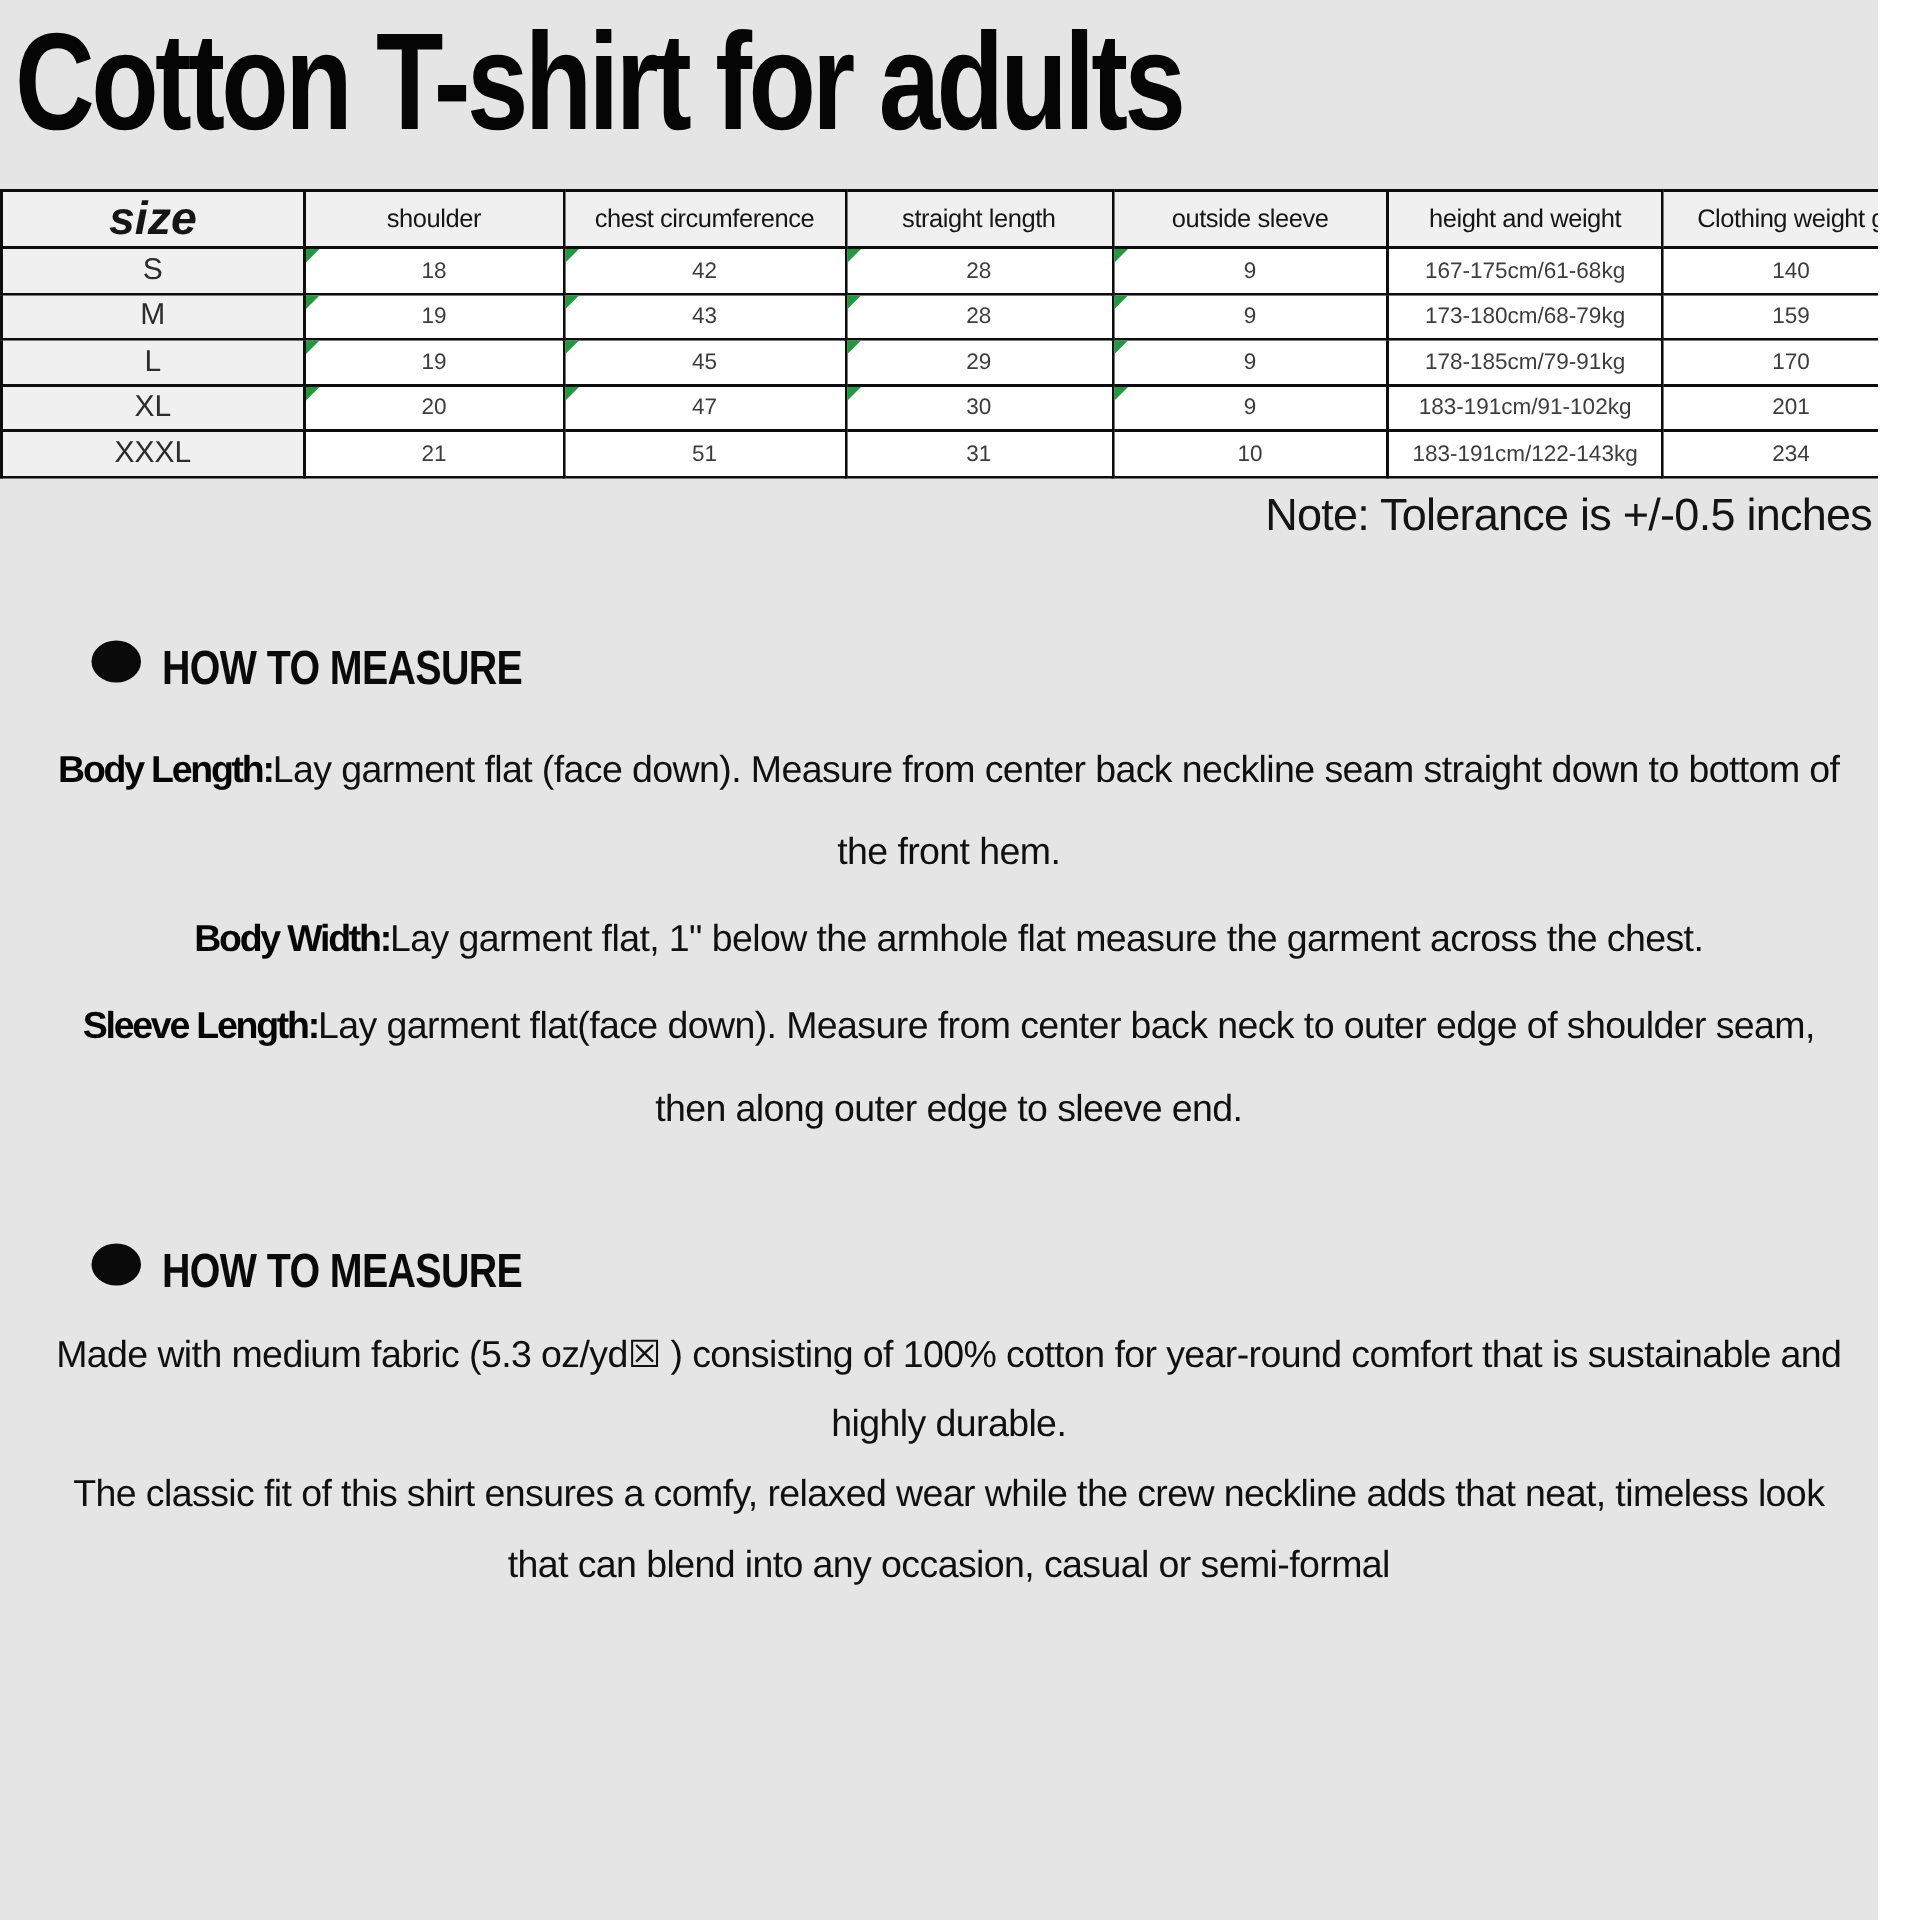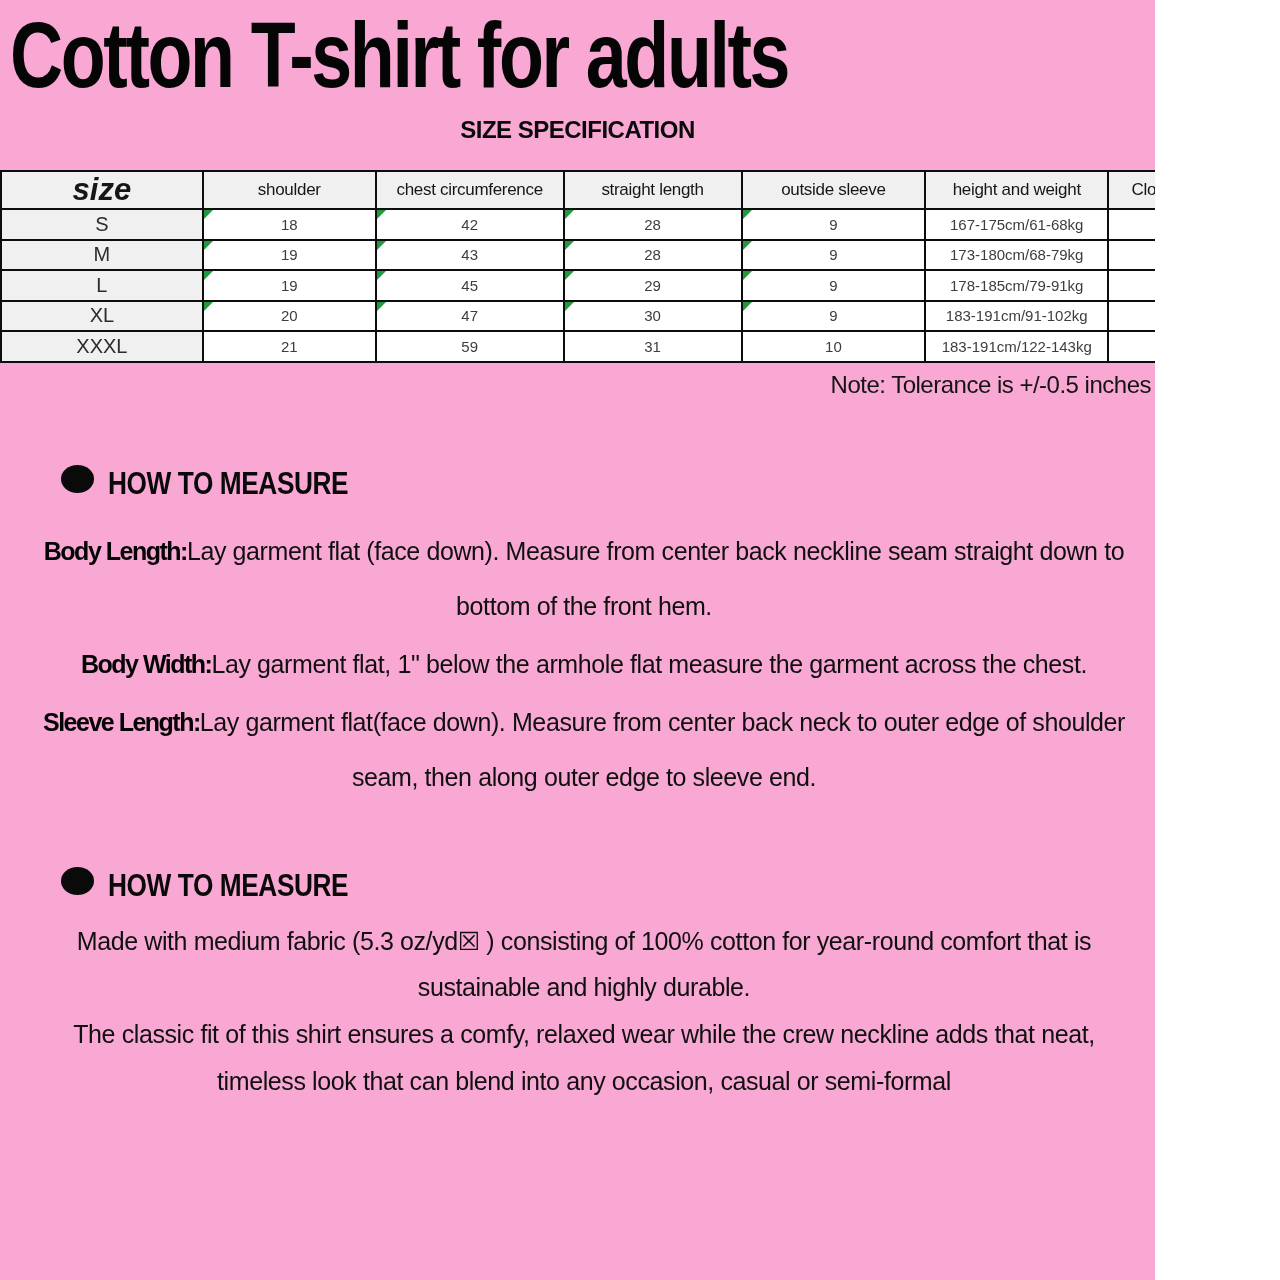--- a/index.html
+++ b/index.html
@@ -1,21 +1,21 @@
 <!DOCTYPE html>
 <html><head>
 <meta charset="utf-8">
 <style>
   * { margin: 0; padding: 0; box-sizing: border-box; }
   html, body { background: #ffffff; }
   .page {
     position: relative;
-    width: 1155px;
+    width: 1252px;
     height: 1280px;
-    background: #f9a8d4;
+    background: #e5e5e5;
     overflow: hidden;
     font-family: "Liberation Sans", sans-serif;
     color: #111;
   }
   
   .title {
     margin: 10px 0 0 10px;
     font-size: 92px;
     font-weight: 800;
     line-height: 0.98;
@@ -76,21 +76,21 @@
   }
   .cell-marker {
     position: absolute;
     top: 0; left: 0;
     width: 0; height: 0;
     border-top: 9px solid #1f9a3d;
     border-right: 9px solid transparent;
   }
   .table-note {
     text-align: right;
-    font-size: 24px;
+    font-size: 30px;
     letter-spacing: -0.5px;
     color: #141414;
     margin: 8px 4px 0 0;
   }
   
   .section { margin-left: 33px; margin-right: 20px; }
   .section-1 { margin-top: 66px; }
   .section-2 { margin-top: 62px; }
   .section-heading {
     display: flex;
@@ -129,21 +129,20 @@
     color: #050505;
   }
 </style>
 </head>
 <body>
 
 <div class="page">
 
   <div class="title">Cotton T-shirt for adults</div>
 
-  <div class="subtitle">SIZE SPECIFICATION</div>
 
   <table class="size-table">
     <colgroup>
         <col style="width: 15.78%;">
         <col style="width: 13.52%;">
         <col style="width: 14.69%;">
         <col style="width: 13.91%;">
         <col style="width: 14.37%;">
         <col style="width: 14.3%;">
         <col style="width: 13.43%;">
@@ -192,21 +191,21 @@
           <td>20<span class="cell-marker" style="border-top-color: rgb(31, 154, 61);"></span></td>
           <td>47<span class="cell-marker" style="border-top-color: rgb(31, 154, 61);"></span></td>
           <td>30<span class="cell-marker" style="border-top-color: rgb(31, 154, 61);"></span></td>
           <td>9<span class="cell-marker" style="border-top-color: rgb(31, 154, 61);"></span></td>
           <td>183-191cm/91-102kg</td>
           <td>201</td>
         </tr>
         <tr>
           <td class="size-cell">XXXL</td>
           <td>21</td>
-          <td>59</td>
+          <td>51</td>
           <td>31</td>
           <td>10</td>
           <td>183-191cm/122-143kg</td>
           <td>234</td>
         </tr>
       </tbody>
   </table>
 
   <div class="table-note">Note: Tolerance is +/-0.5 inches</div>
 

